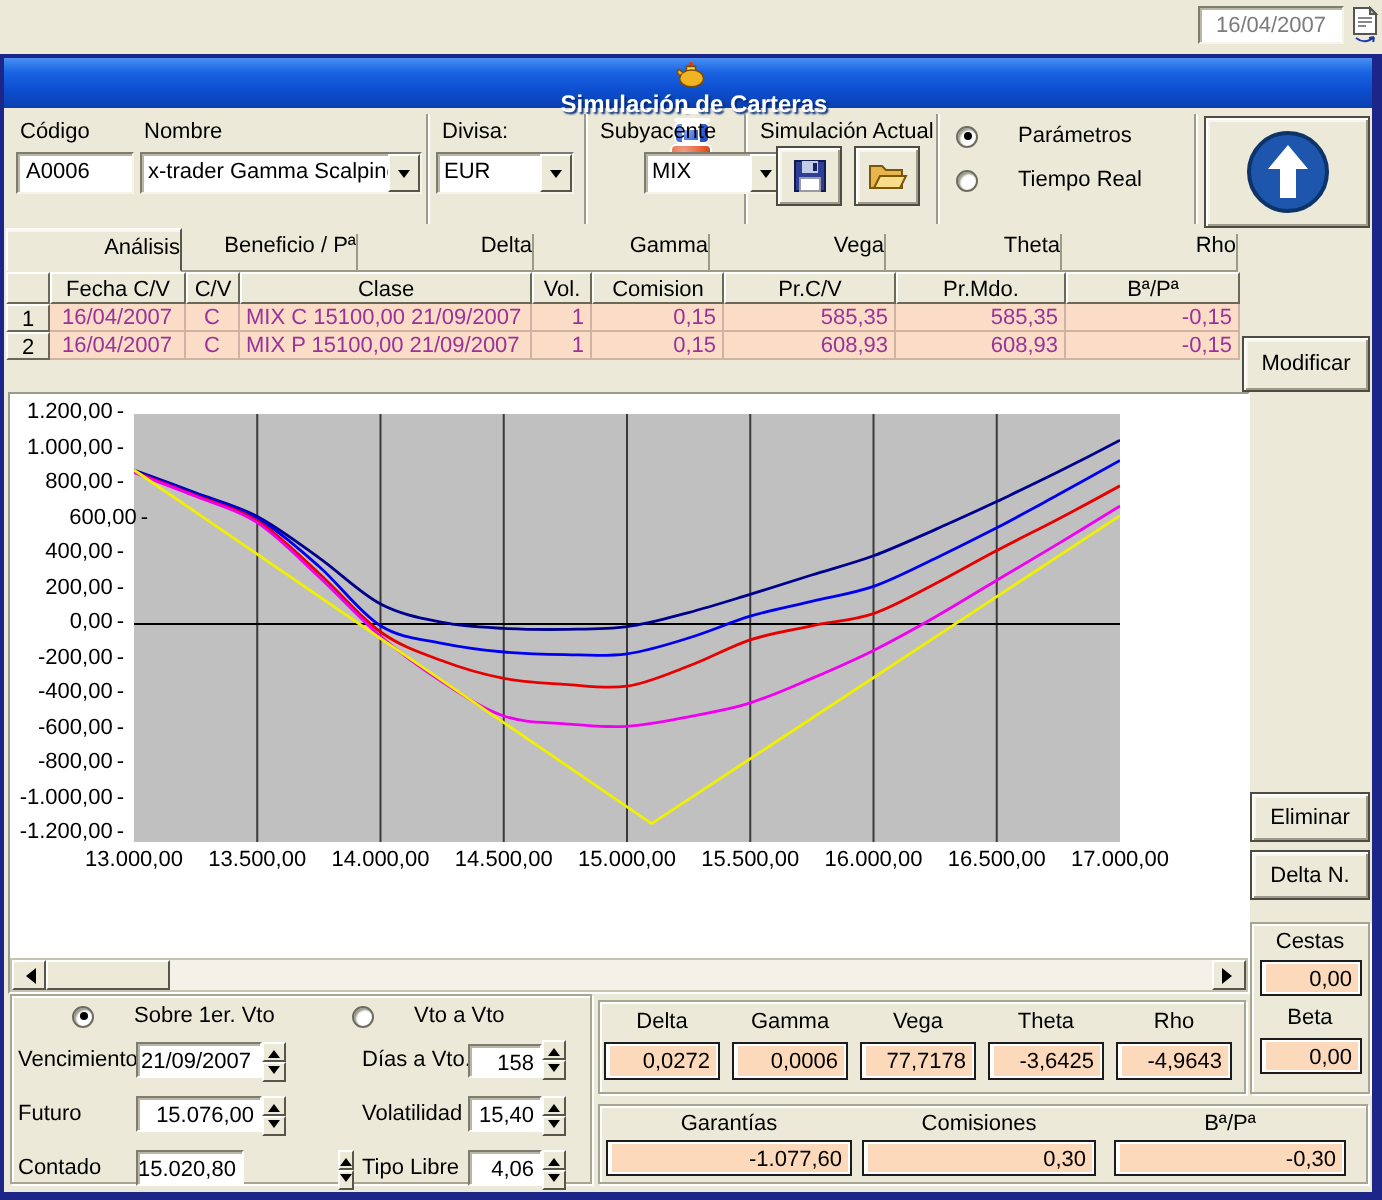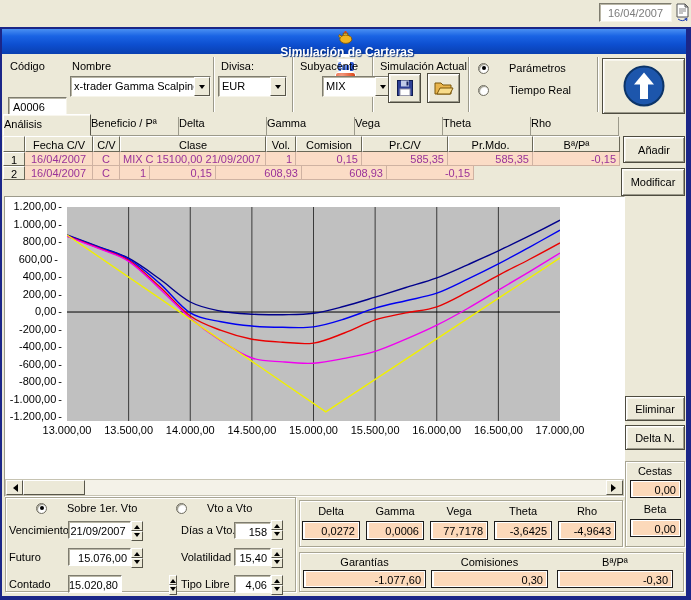--- a/index.html
+++ b/index.html
@@ -51,21 +51,21 @@
         display:flex; align-items:center; justify-content:center; }
 
   .radio { display:inline-block; width:11px; height:11px; border-radius:50%;
            background:#fff; border:1px solid #6e6c60; box-shadow: inset 1px 1px 1px #9a9888; position:relative; }
   .radio.checked::after { content:""; position:absolute; left:2.5px; top:2.5px; width:4px; height:4px;
            border-radius:50%; background:#000; }
   .radio-row { display:flex; align-items:center; gap:20px; }
 
   
   #tabbar { display:flex; align-items:flex-end; }
-  .tab { width:88px; text-align:left; padding-bottom:3px; height:19px;
+  .tab { width:88px; text-align:right; padding-bottom:3px; height:19px;
          border-bottom:1px solid #9c9a8b; border-right:1px solid #9c9a8b; color:#000; }
   .tab.active { height:22px; background:#ece9d8; border:1px solid; padding-top:3px;
                 border-color:#fff #58564a #ece9d8 #fff; box-shadow: inset 0 1px 0 #f8f6ee; }
 
   
   .hcell { background:#ece9d8; border:1px solid; border-color:#fff #6a6858 #6a6858 #fff;
            text-align:center; padding-top:2px; height:16px; overflow:hidden; }
   .dcell { background:#fbdcc6; border-right:1px solid #cfb2a2; border-bottom:1px solid #cfb2a2;
            color:#993399; padding:1px 3px 0 3px; height:14px; overflow:hidden; white-space:nowrap; }
   .rncell { background:#ece9d8; border:1px solid; border-color:#fff #6a6858 #6a6858 #fff;
@@ -136,21 +136,21 @@
   <div class="vsep" style="left:372px;top:57px;height:55px;"></div>
   <div class="vsep" style="left:468px;top:57px;height:55px;"></div>
   <div class="vsep" style="left:597px;top:57px;height:55px;"></div>
 
   <div class="lbl" style="left:10px;top:60px;">Código</div>
   <div class="lbl" style="left:72px;top:60px;">Nombre</div>
   <div class="lbl" style="left:221px;top:60px;">Divisa:</div>
   <div class="lbl" style="left:300px;top:60px;">Subyacente</div>
   <div class="lbl" style="left:380px;top:60px;">Simulación Actual</div>
 
-  <div class="abs inset" style="left:8px;top:76px;width:59px;height:21px;padding:3px 0 0 4px;margin-top:21px;">
+  <div class="abs inset" style="left:8px;top:76px;width:59px;height:21px;padding:3px 0 0 4px;">
     <span>A0006</span>
   </div>
 
   <div class="abs combo inset" style="left:70px;top:76px;width:141px;height:21px;">
     <span class="combo-text">x-trader Gamma Scalping</span>
     <span class="combo-btn">
       <i class="tri-dn"></i>
       </span>
   </div>
 
@@ -229,31 +229,29 @@
         <div class="dcell" style="width: 30px; text-align: right;">1</div>
         <div class="dcell" style="width: 66px; text-align: right;">0,15</div>
         <div class="dcell" style="width: 86px; text-align: right;">585,35</div>
         <div class="dcell" style="width: 85px; text-align: right;">585,35</div>
         <div class="dcell" style="width: 87px; text-align: right;">-0,15</div>
       </div>
       <div class="grow">
         <div class="rncell" style="width: 22px; text-align: center;">2</div>
         <div class="dcell" style="width: 68px; text-align: center;">16/04/2007</div>
         <div class="dcell" style="width: 27px; text-align: center;">C</div>
+        <div class="dcell" style="width: 146px; text-align: left;">MIX P 15100,00 21/09/2007</div>
         <div class="dcell" style="width: 30px; text-align: right;">1</div>
         <div class="dcell" style="width: 66px; text-align: right;">0,15</div>
         <div class="dcell" style="width: 86px; text-align: right;">608,93</div>
         <div class="dcell" style="width: 85px; text-align: right;">608,93</div>
         <div class="dcell" style="width: 87px; text-align: right;">-0,15</div>
       </div>
     </div>
 
-  <div class="abs raised btn" style="left:623px;top:136px;width:62px;height:27px;">
-    <span>Añadir</span>
-    </div>
   <div class="abs raised btn" style="left:621px;top:168px;width:64px;height:28px;">
     <span>Modificar</span>
     </div>
 
   <div class="abs chart-panel" style="left:4px;top:196px;width:621px;height:301px;"></div>
   <div class="abs" id="plot" style="left:67px;top:207px;width:493px;height:214px;background:#c0c0c0;">
     <svg id="plot-svg" width="493" height="214" style="position:absolute;left:0;top:0;">
         <line x1="61.625" y1="0" x2="61.625" y2="214" stroke="#3a3a3a" stroke-width="1"></line>
         <line x1="123.25" y1="0" x2="123.25" y2="214" stroke="#3a3a3a" stroke-width="1"></line>
         <line x1="184.875" y1="0" x2="184.875" y2="214" stroke="#3a3a3a" stroke-width="1"></line>
@@ -398,21 +396,21 @@
     <div class="valbox" style="left: 558px; top: 521px; width: 58px; height: 19px;">-4,9643</div>
     <div class="lbl" style="left: 303px; top: 556px; width: 123px; text-align: center;">Garantías</div>
     <div class="valbox" style="left: 303px; top: 570px; width: 123px; height: 18px;">-1.077,60</div>
     <div class="lbl" style="left: 431px; top: 556px; width: 117px; text-align: center;">Comisiones</div>
     <div class="valbox" style="left: 431px; top: 570px; width: 117px; height: 18px;">0,30</div>
     <div class="lbl" style="left: 557px; top: 556px; width: 116px; text-align: center;">Bª/Pª</div>
     <div class="valbox" style="left: 557px; top: 570px; width: 116px; height: 18px;">-0,30</div>
     <div class="ytick" style="left: 4px; top: 200px;">1.200,00</div>
     <div class="ytick" style="left: 4px; top: 217.505px;">1.000,00</div>
     <div class="ytick" style="left: 4px; top: 235.01px;">800,00</div>
-    <div class="ytick" style="left: 0; top: 252.515px;">600,00</div>
+    <div class="ytick" style="left: 16px; top: 252.515px;">600,00</div>
     <div class="ytick" style="left: 4px; top: 270.02px;">400,00</div>
     <div class="ytick" style="left: 4px; top: 287.526px;">200,00</div>
     <div class="ytick" style="left: 4px; top: 305.031px;">0,00</div>
     <div class="ytick" style="left: 4px; top: 322.536px;">-200,00</div>
     <div class="ytick" style="left: 4px; top: 340.041px; text-align: right;">-400,00</div>
     <div class="ytick" style="left: 4px; top: 357.546px;">-600,00</div>
     <div class="ytick" style="left: 4px; top: 375.051px;">-800,00</div>
     <div class="ytick" style="left: 4px; top: 392.556px;">-1.000,00</div>
     <div class="ytick" style="left: 4px; top: 410.061px;">-1.200,00</div>
     <div class="xtick" style="left: 31px; top: 424px;">13.000,00</div>

